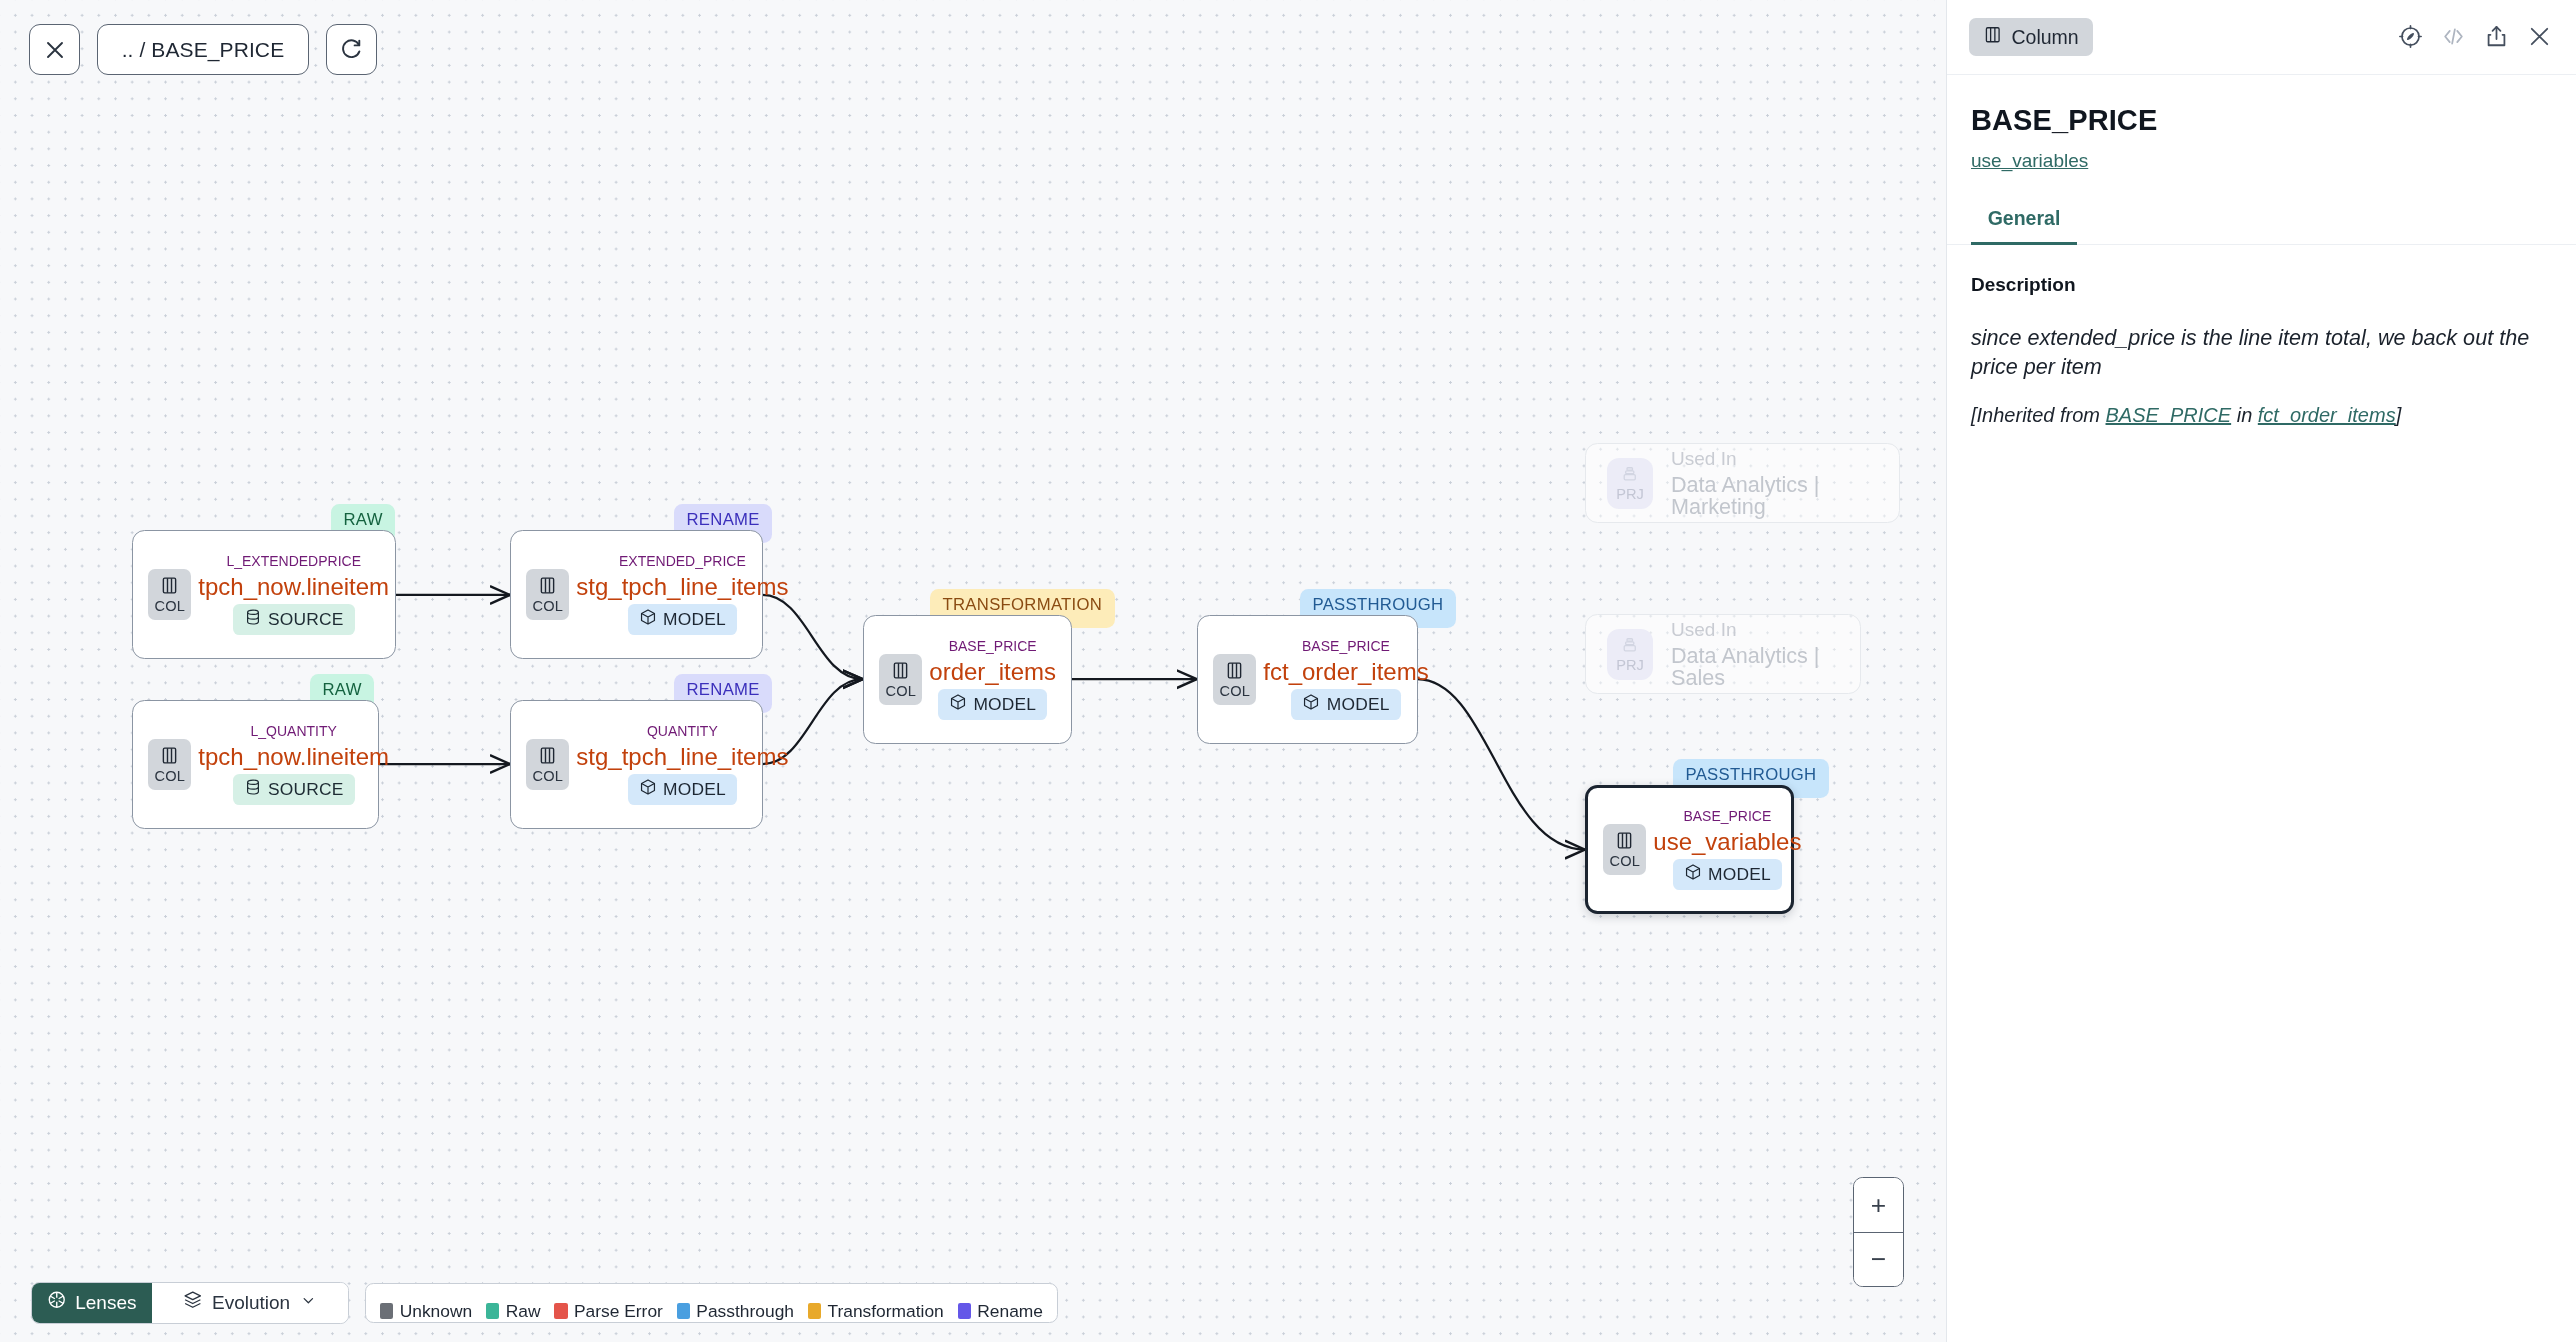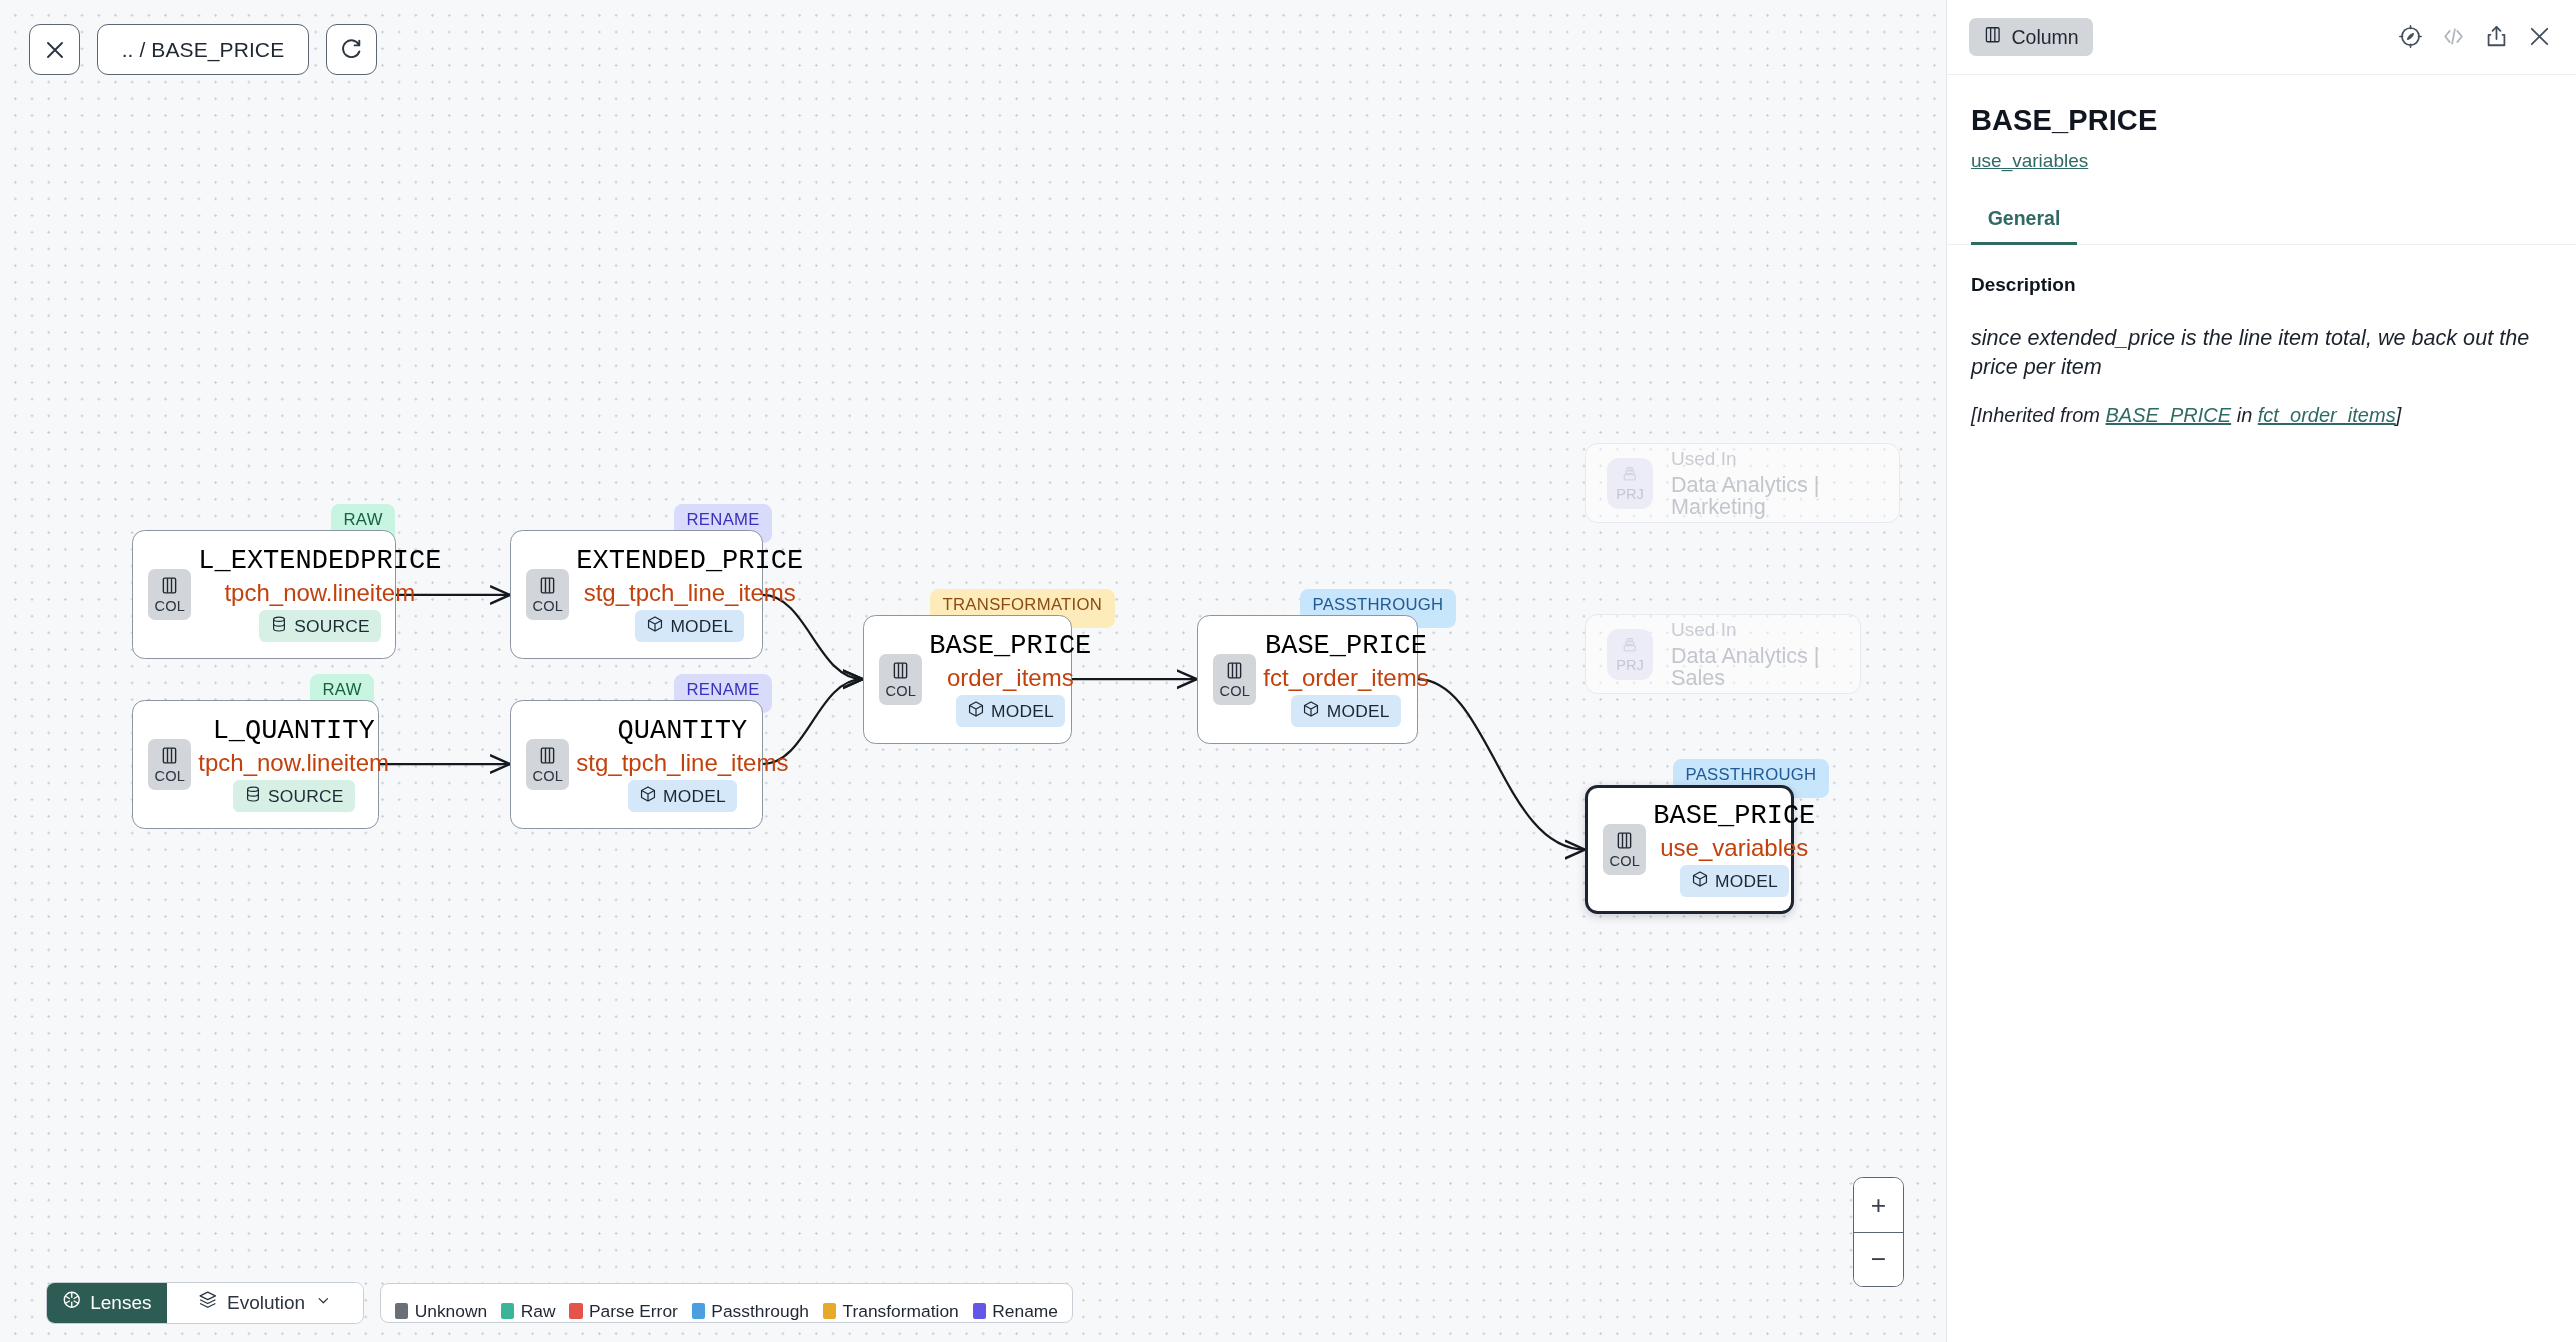--- a/index.html
+++ b/index.html
@@ -72,21 +72,21 @@
     display: flex; flex-direction: column; align-items: center; justify-content: center;
     gap: 1.4px; flex: 0 0 auto;
   }
   .node-typebox .tl { font-size: 14.6px; color: #2b3440; letter-spacing: 0.2px; line-height: 1; }
   .node-body {
     flex: 1 1 auto;
     display: flex; flex-direction: column; align-items: center; justify-content: center;
     gap: 4.9px;
     padding-left: 7px;
   }
-  .node-title { font-size: 27px; color: #000000; line-height: 1.05; white-space: nowrap; font-family: Liberation Mono, monospace; }
+  .node-title { font-size: 14px; color: #701a75; line-height: 1.05; white-space: nowrap; }
   .node-sub { font-size: 24px; color: #c2410c; line-height: 1.05; white-space: nowrap; }
   .node-chip {
     display: inline-flex; align-items: center; gap: 6.3px;
     padding: 4.2px 11px; border-radius: 6.3px;
     font-size: 17.4px; letter-spacing: 0.2px; white-space: nowrap;
   }
   .chip-source { background: #d6f0e6; color: #1d2b33; }
   .chip-model  { background: #d4e8fa; color: #1d2733; }
 
   
@@ -138,21 +138,21 @@
   .zoomctl button {
     display: block; width: 100%; height: 54px;
     background: #fff; border: 0; cursor: pointer;
     font-size: 26.4px; color: #39414d;
     font-family: "Liberation Sans", sans-serif;
   }
   .zoomctl button + button { border-top: 1.6px solid #5a6472; }
 
   
   .bottombar {
-    position: absolute; left: 46px; bottom: 19.5px;
+    position: absolute; left: 31px; bottom: 19.5px;
     display: flex; align-items: center; gap: 16.7px; z-index: 30;
   }
   .lensgroup {
     display: flex; align-items: stretch;
     border: 1.4px solid #c8ced6; border-radius: 8.4px; overflow: hidden;
     background: #fff;
   }
   .lens-btn {
     background: #2c5c53; color: #ffffff;
     display: flex; align-items: center; gap: 8.4px;

